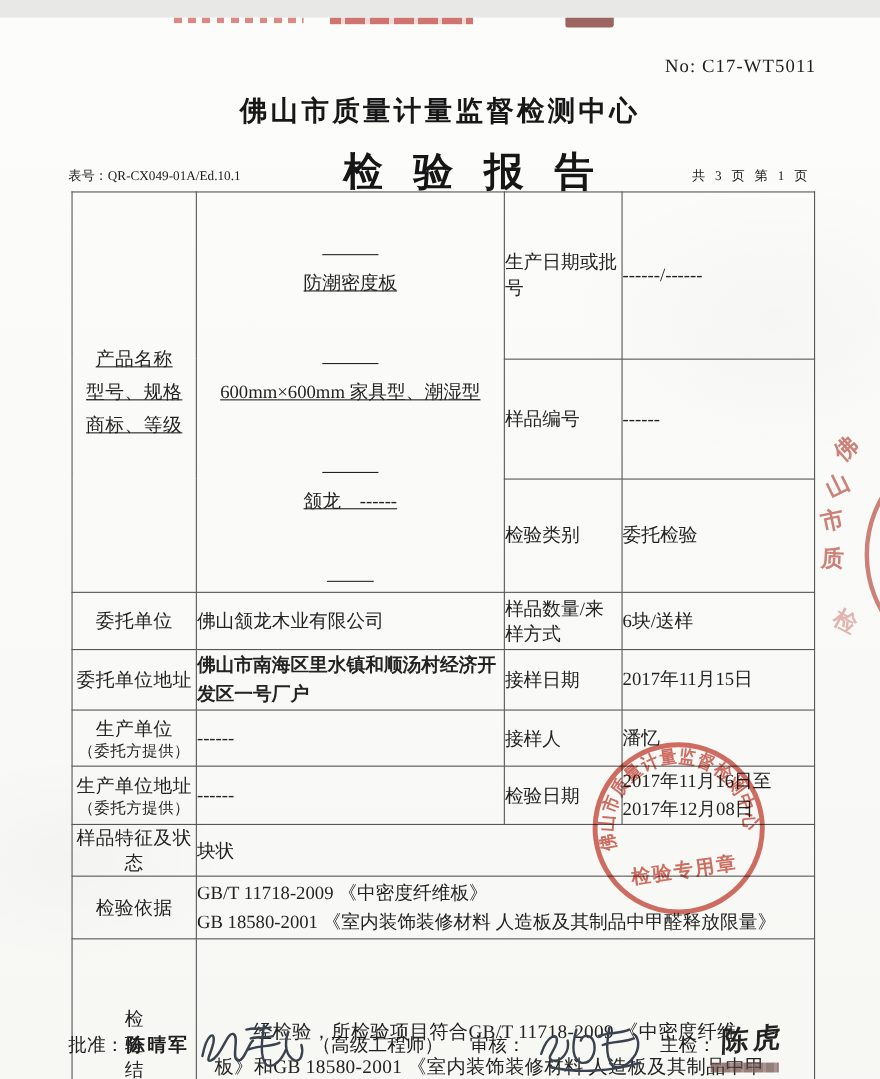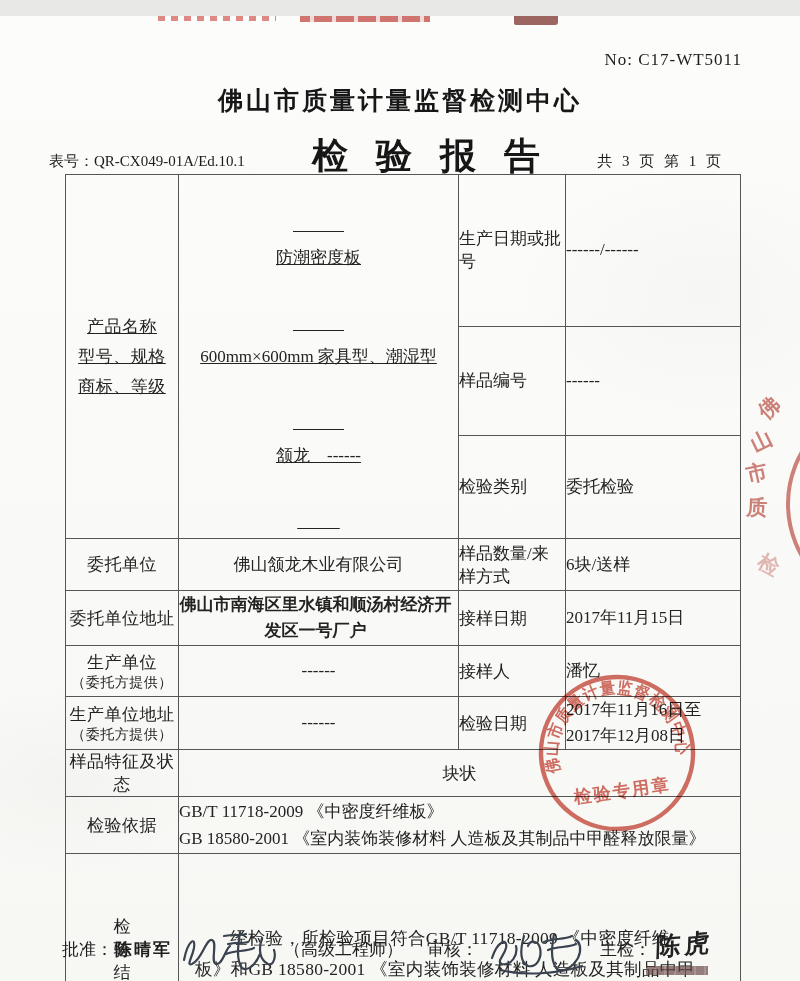--- a/index.html
+++ b/index.html
@@ -9,27 +9,27 @@
       radial-gradient(ellipse 320px 220px at 88% 28%, rgba(0,0,0,0.02), transparent 60%),
       radial-gradient(ellipse 240px 160px at 8% 78%, rgba(0,0,0,0.018), transparent 60%),
       linear-gradient(#fcfcfb,#f7f7f4);
     font-family:"Liberation Serif","DejaVu Serif",serif;
     color:#222;
   }
   
   .doc-no{position:absolute;top:34px;right:58px;font-size:17px;letter-spacing:1px;color:#1d1d1d;}
   .org-title{position:absolute;top:68px;left:0;width:100%;text-align:center;font-size:25px;font-weight:700;letter-spacing:3px;color:#171717;}
   .report-title{position:absolute;top:116px;left:0;width:100%;text-align:center;font-size:36px;font-weight:700;letter-spacing:28px;text-indent:28px;color:#161616;padding-left:26px;}
-  .form-row{position:absolute;top:136px;left:49px;width:675px;display:flex;justify-content:space-between;font-size:15px;color:#1b1b1b;}
+  .form-row{position:absolute;top:136px;left:62px;width:675px;display:flex;justify-content:space-between;font-size:12px;color:#1b1b1b;}
   .pagination{letter-spacing:3px;}
   
   table.main{position:absolute;top:158px;left:65px;width:675px;border-collapse:collapse;table-layout:fixed;}
   table.main td{border:1px solid #565656;font-size:17px;color:#232323;vertical-align:middle;padding:0;overflow:hidden;}
   td.lbl{text-align:center;font-size:16px;letter-spacing:0.5px;}
-  td.val{text-align:center;padding-left:12px;}
+  td.val{text-align:left;padding-left:12px;}
   td.rlbl{text-align:left;padding-left:8px;font-size:16px;line-height:23px;}
   td.rval{text-align:left;padding-left:10px;font-size:16.5px;line-height:26px;}
   .lbl-sub{font-size:14px;}
   .center-lines{text-align:center;line-height:33px;text-decoration:underline;}
   .ws{white-space:pre-wrap;}
   td.basis-val{padding:4px 8px 4px 14px;line-height:27px;font-size:16.5px;}
   
   .vstack{display:flex;flex-direction:column;justify-content:space-between;align-items:center;height:100%;box-sizing:border-box;}
   .vstack span{font-size:17px;}
   

